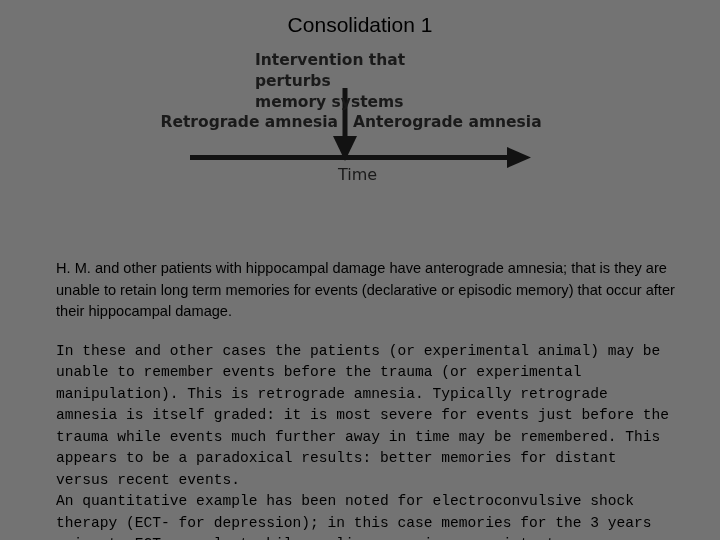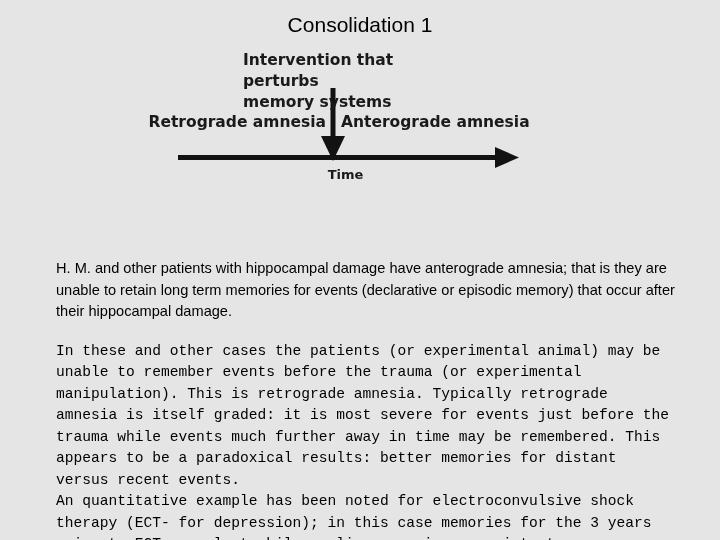--- a/index.html
+++ b/index.html
@@ -9,42 +9,42 @@
     background: #ffffff;
   }
   body {
     font-family: "Liberation Sans", sans-serif;
     color: #000000;
   }
   #slide {
     position: relative;
     width: 720px;
     height: 540px;
-    background: #e5e5e5;
+    background: #737373;
     overflow: hidden;
   }
 
   
   .slide-title {
     position: absolute;
     left: 0;
     top: 12px;
     width: 720px;
     text-align: center;
     font-family: "Liberation Sans", sans-serif;
     font-size: 21px;
     line-height: 26px;
     color: #000000;
     white-space: pre;
   }
 
   
   .diagram {
     position: absolute;
-    left: 0;
+    left: 12px;
     top: 44px;
     width: 596px;
     height: 150px;
   }
   .diagram-text {
     font-family: "DejaVu Sans", sans-serif;
     color: #1a1a1a;
     font-size: 15px;
   }
 
@@ -85,23 +85,23 @@
     white-space: pre;
   }
 
   
   .label-time {
     position: absolute;
     left: 0px;
     top: 121px;
     width: 667px;
     text-align: center;
-    font-size: 13px;
+    font-size: 16px;
     line-height: 20px;
-    font-weight: 700;
+    font-weight: 400;
     white-space: pre;
     padding-left: 12px;
   }
 
   
   .arrows-svg {
     position: absolute;
     left: 0;
     top: 0;
     width: 720px;

